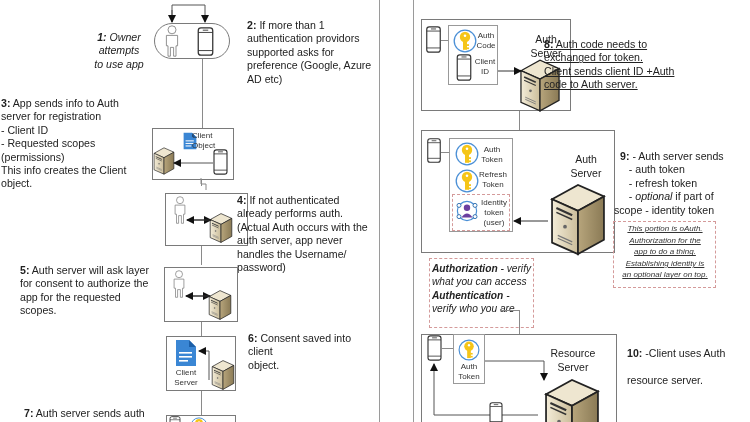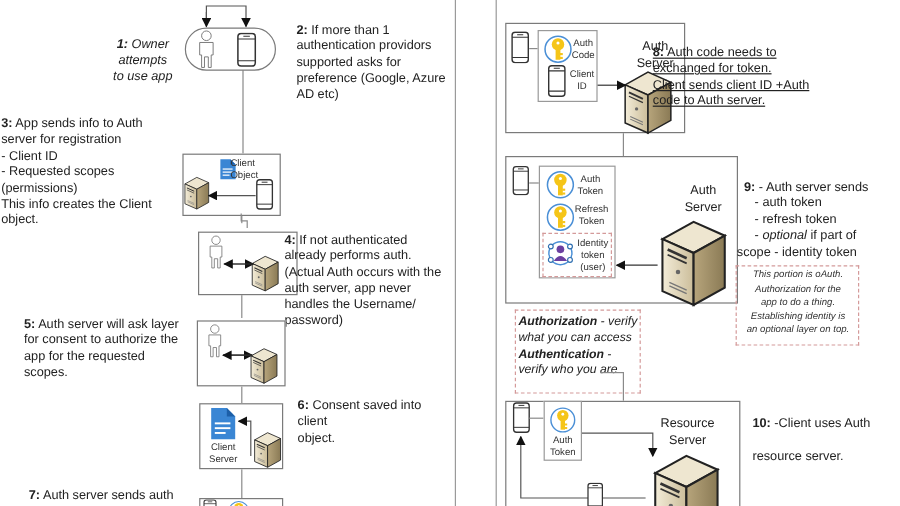--- a/index.html
+++ b/index.html
@@ -7,21 +7,21 @@
          font-family:"Liberation Sans", sans-serif; color:#222; }
   .txt { position:absolute; font-size:10.6px; line-height:13.4px; color:#222; }
   .txt b { font-weight:bold; }
   .box { position:absolute; border:1px solid #7a7a7a; background:#fff; box-sizing:border-box; }
   .vline { position:absolute; width:1px; background:#8a8a8a; }
   .hline { position:absolute; height:1px; background:#8a8a8a; }
   .divider { position:absolute; top:0; width:1px; height:422px; background:#9a9a9a; }
   .lbl { position:absolute; font-size:8px; line-height:10px; color:#333; text-align:center; }
   .lbl-big { position:absolute; font-size:10.5px; line-height:14px; color:#222; text-align:center; }
   .dashed { position:absolute; border:1px dashed #d49a9a; box-sizing:border-box; background:#fff; }
-  .note { position:absolute; font-size:8px; line-height:11.6px; font-style:italic; color:#333; text-align:center; }
+  .note { position:absolute; font-size:8px; line-height:11.6px; font-style:italic; color:#333; text-align:center;text-decoration:underline; }
   svg { position:absolute; overflow:visible; }
   .icon { position:absolute; }
 </style>
 </head>
 <body>
 
 <svg width="0" height="0" style="position:absolute">
   <defs>
     <symbol id="person" viewBox="0 0 20 40">
       <circle cx="10" cy="6" r="5" fill="#fff" stroke="#777" stroke-width="1"></circle>

